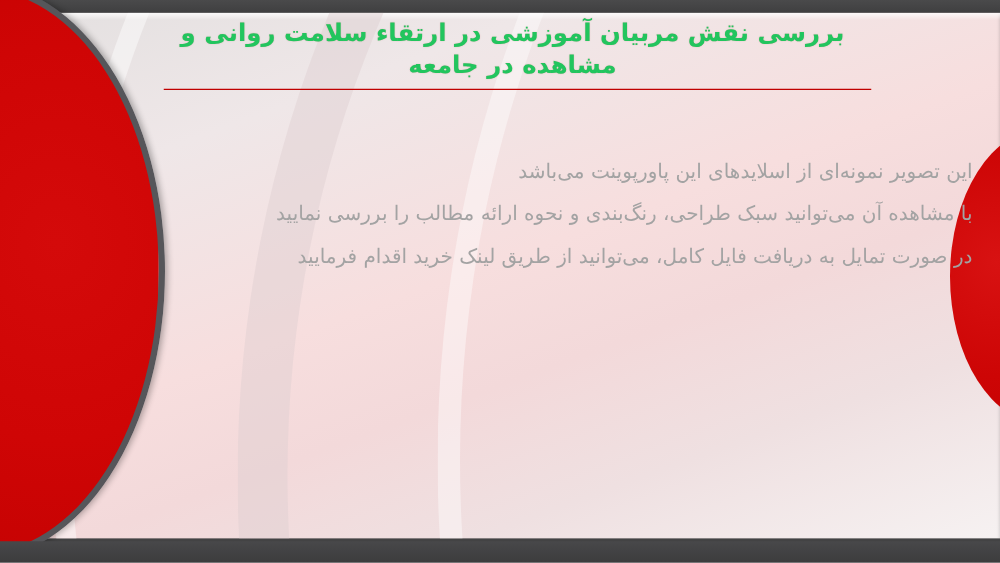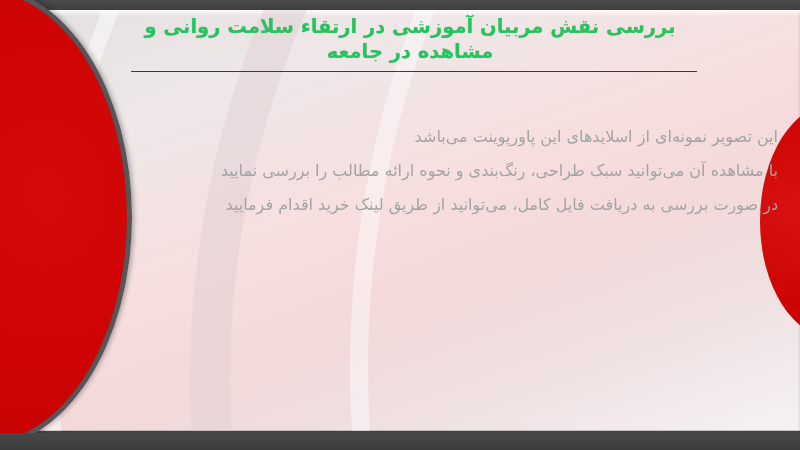--- a/index.html
+++ b/index.html
@@ -150,18 +150,18 @@
   <div class="title-block">
     <div class="title-line">بررسی نقش مربیان آموزشی در ارتقاء سلامت روانی و</div>
     <div class="title-line">مشاهده در جامعه</div>
   </div>
 
   <div class="title-rule"></div>
 
   <div class="body-block">
     <div class="body-line">این تصویر نمونه‌ای از اسلایدهای این پاورپوینت می‌باشد</div>
     <div class="body-line">با مشاهده آن می‌توانید سبک طراحی، رنگ‌بندی و نحوه ارائه مطالب را بررسی نمایید</div>
-    <div class="body-line">در صورت بررسی به دریافت فایل کامل، می‌توانید از طریق لینک خرید اقدام فرمایید</div>
+    <div class="body-line">در صورت تمایل به دریافت فایل کامل، می‌توانید از طریق لینک خرید اقدام فرمایید</div>
   </div>
 
   <div class="band-bottom"></div>
 
 </div>
 
 </body></html>

